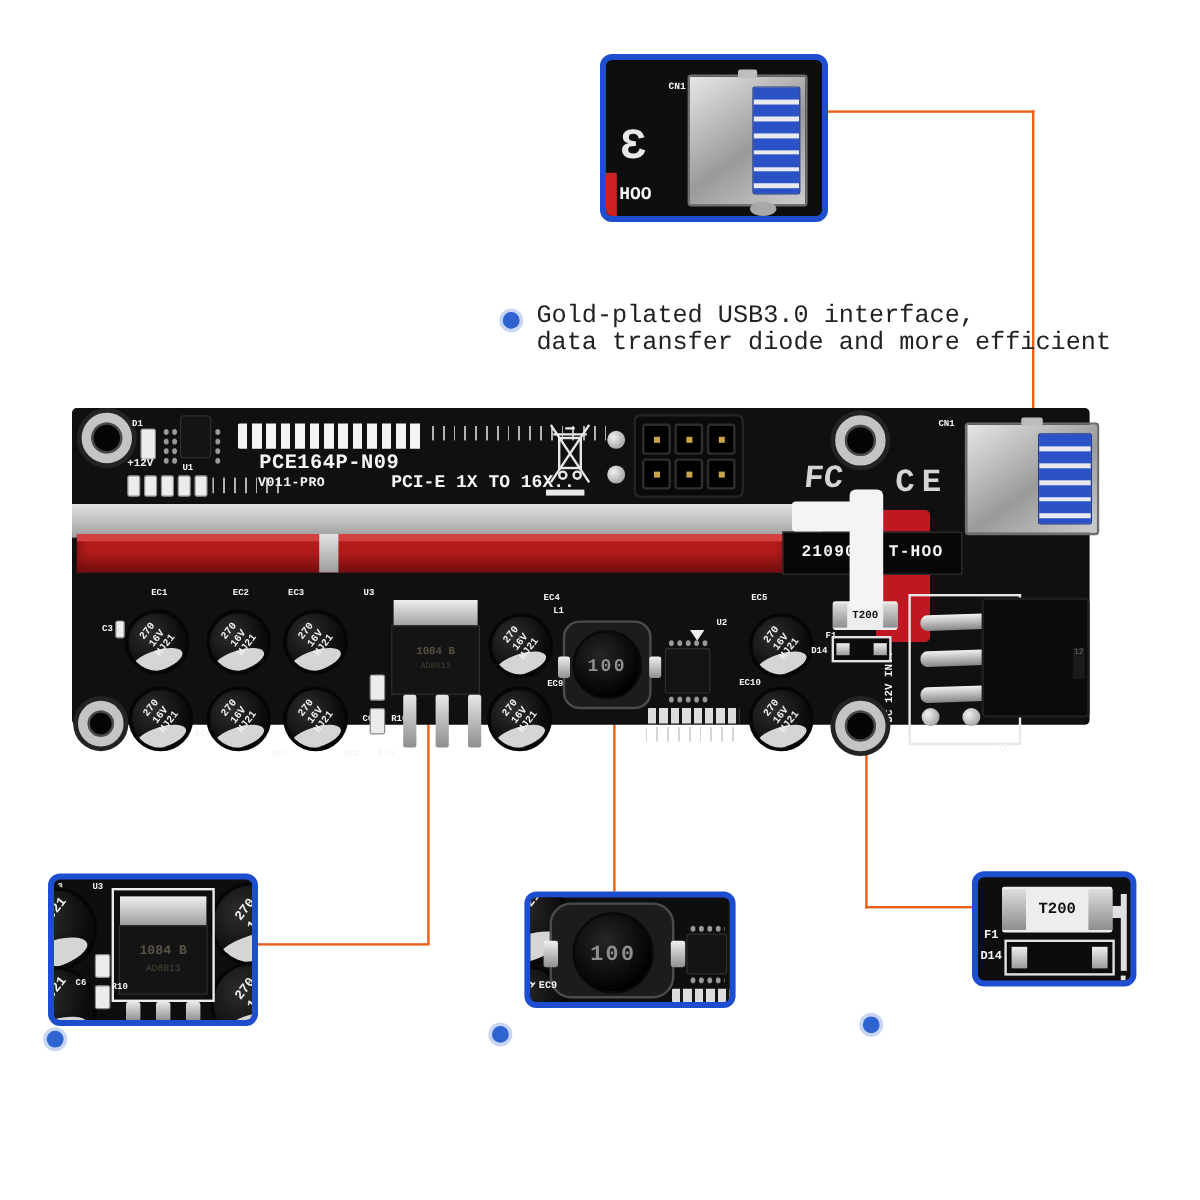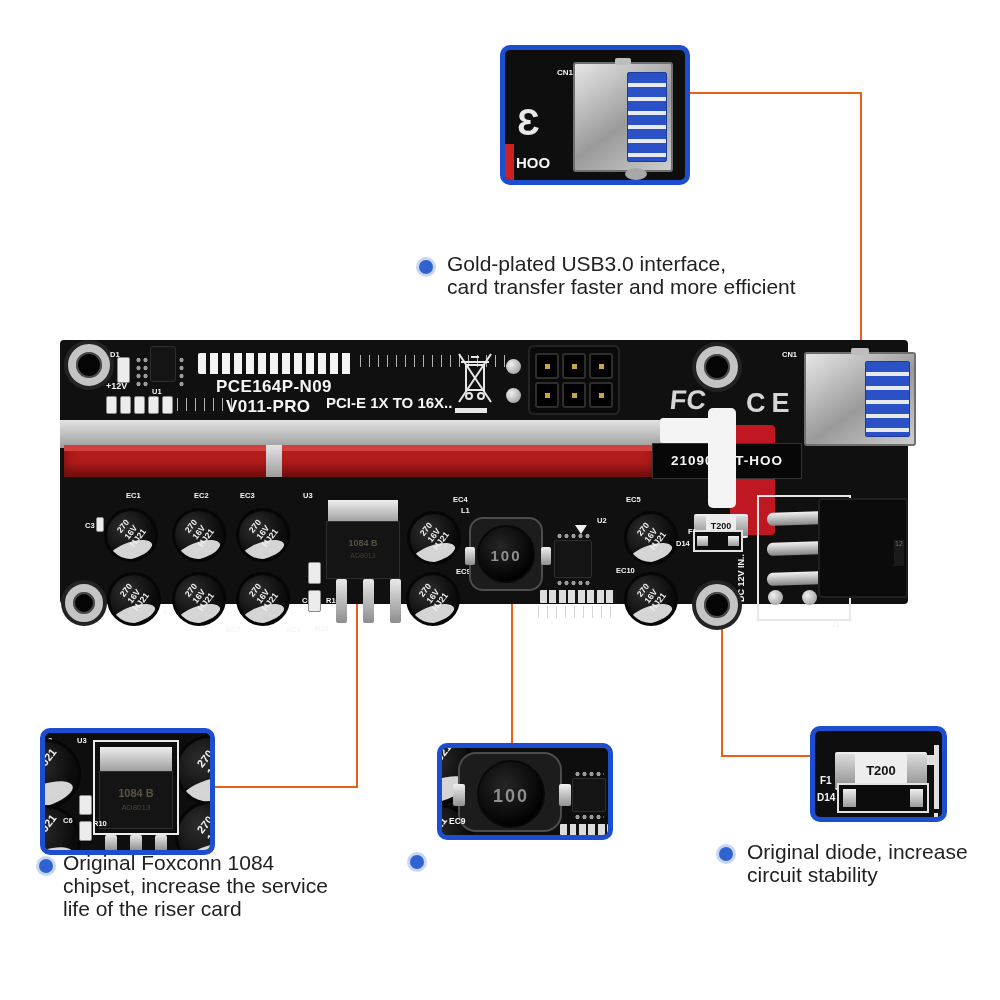--- a/index.html
+++ b/index.html
@@ -1,17 +1,17 @@
 <!DOCTYPE html>
 <html><head>
 <meta charset="utf-8">
 <style>
   html,body{margin:0;padding:0;background:#fff;}
   .stage{position:relative;width:1000px;height:1000px;background:#ffffff;overflow:hidden;
-         font-family:Liberation Sans, sans-serif;}
+         font-family:Liberation Mono, monospace;}
   .stage div,.stage span{position:absolute;box-sizing:border-box;}
   
   .inset{border:5px solid #1d4ed0;border-radius:10px;background:#0e0e0e;overflow:hidden;}
   
   .clh{height:2px;background:#ea6017;}
   .clv{width:2px;background:#ea6017;}
   .odot{width:22px;height:22px;border-radius:50%;background:#ee6410;}
   .bullet{width:20px;height:20px;border-radius:50%;background:#c9d6f2;}
   .bullet::after{content:"";position:absolute;inset:3px;border-radius:50%;background:#2f63cf;}
   .desc{font-size:21px;line-height:23px;color:#222;white-space:pre-line;}
@@ -45,21 +45,21 @@
   .capL{width:70px;height:70px;}
   .capL .shine{width:58px;height:22px;}
   .capL .ctext{font-size:11px;line-height:12.5px;top:12px;}
   .ind{background:#1c1c1c;border:2px solid #4c4c4c;border-radius:14px;}
   .ind .icirc{border-radius:50%;background:radial-gradient(circle at 40% 35%,#262626,#000 75%);border:2px solid #090909;}
   .ind .ival{width:100%;text-align:center;color:#8f8f8f;font-weight:bold;letter-spacing:2px;}
   .ind .stab{background:linear-gradient(180deg,#f0f0f0,#909090);border-radius:2px;}
   .chipbody{background:#141414;border:1px solid #2e2e2e;}
   .chiptab{background:linear-gradient(180deg,#efefef,#9e9e9e);}
   .leg{background:linear-gradient(180deg,#e8e8e8,#8d8d8d);border-radius:2px;}
-  .fuse{background:#ededed;border-radius:2px;margin-top:13px;}
+  .fuse{background:#ededed;border-radius:2px;}
   .fuse .fend{top:2px;width:12px;height:calc(100% - 4px);background:linear-gradient(180deg,#dcdcdc,#8e8e8e);}
   .fuse .ftxt{width:100%;text-align:center;color:#111;font-weight:bold;}
   .dio{background:#0c0c0c;border:2px solid #e2e2e2;}
   .dio .dcap{top:4px;width:11px;height:calc(100% - 8px);background:linear-gradient(180deg,#efefef,#9b9b9b);}
   .vtext{writing-mode:vertical-rl;transform:rotate(180deg);}
   .mpin{background:linear-gradient(180deg,#f2f2f2,#858585);border-radius:6px;}
   .padrow{background:repeating-linear-gradient(90deg,#ddd 0 7px,#141414 7px 9.5px);border-radius:1px;}
   .redbar{background:#cc2222;}
   .pad-oval{width:22px;height:12px;border-radius:50%;background:#a8a8a8;}
   .cemark{color:#e9e9e9;font-weight:bold;}
@@ -92,32 +92,27 @@
 
   <div class="clv" style="left:511px;top:586px;height:157px"></div>
   <div class="odot" style="left:501px;top:564px"></div>
 
   <div class="clv" style="left:721px;top:552px;height:205px"></div>
   <div class="clh" style="left:721px;top:755px;width:90px"></div>
   <div class="odot" style="left:710px;top:530px"></div>
 
   <div class="bullet" style="left:416px;top:257px"></div>
   <div class="desc" style="left:447px;top:252px">Gold-plated USB3.0 interface,
-card transfer faster and more efficient</div>
+data transfer diode and more efficient</div>
 
   <div class="bullet" style="left:36px;top:856px"></div>
-  <div class="desc" style="left:63px;top:851px">Original Foxconn 1084
-chipset, increase the service
-life of the riser card</div>
 
   <div class="bullet" style="left:407px;top:852px"></div>
 
   <div class="bullet" style="left:716px;top:844px"></div>
-  <div class="desc" style="left:747px;top:840px">Original diode, increase
-circuit stability</div>
 
   <div class="board">
 
     <div class="hole" style="left:8px;top:4px"></div>
     <span class="lbl s7" style="left:50px;top:10px">D1</span>
     <div class="wcomp" style="left:57px;top:17px;width:13px;height:26px"></div>
     <div class="dotcol" style="left:75px;top:16px;width:14px;height:31px"></div>
     <div class="chipbody" style="left:90px;top:6px;width:26px;height:36px;border-radius:3px"></div>
     <div class="dotcol" style="left:118px;top:16px;width:7px;height:31px"></div>
     <span class="lbl s8" style="left:46px;top:41px">+12V</span>
@@ -126,21 +121,21 @@
     <div class="wcomp" style="left:60px;top:56px;width:11px;height:18px"></div>
     <div class="wcomp" style="left:74px;top:56px;width:11px;height:18px"></div>
     <div class="wcomp" style="left:88px;top:56px;width:11px;height:18px"></div>
     <div class="wcomp" style="left:102px;top:56px;width:11px;height:18px"></div>
     <div class="tickrow" style="left:117px;top:58px;width:60px;height:13px"></div>
 
     <div class="ledbar" style="left:138px;top:13px;width:156px;height:21px"></div>
     <div class="tickrow" style="left:300px;top:15px;width:145px;height:12px"></div>
 
     <span class="lbl" style="left:156px;top:37px;font-size:17px;letter-spacing:.4px">PCE164P-N09</span>
-    <span class="lbl" style="left:166px;top:57px;font-size:17px;letter-spacing:.4px">V011-PRO</span>
+    <span class="lbl" style="left:155px;top:57px;font-size:11px;letter-spacing:.4px">V011-PRO</span>
     <span class="lbl" style="left:266px;top:54px;font-size:15px">PCI-E 1X TO 16X..</span>
 
     <svg style="position:absolute;left:397px;top:12px" width="36" height="54" viewBox="0 0 36 54">
       <g stroke="#e8e8e8" stroke-width="2" fill="none">
         <rect x="9" y="13" width="18" height="25"></rect>
         <line x1="4" y1="10" x2="32" y2="10"></line>
         <line x1="14" y1="5" x2="22" y2="5"></line>
         <circle cx="12" cy="44" r="3"></circle>
           <circle cx="24" cy="44" r="3"></circle>
         <line x1="2" y1="2" x2="34" y2="50"></line>

